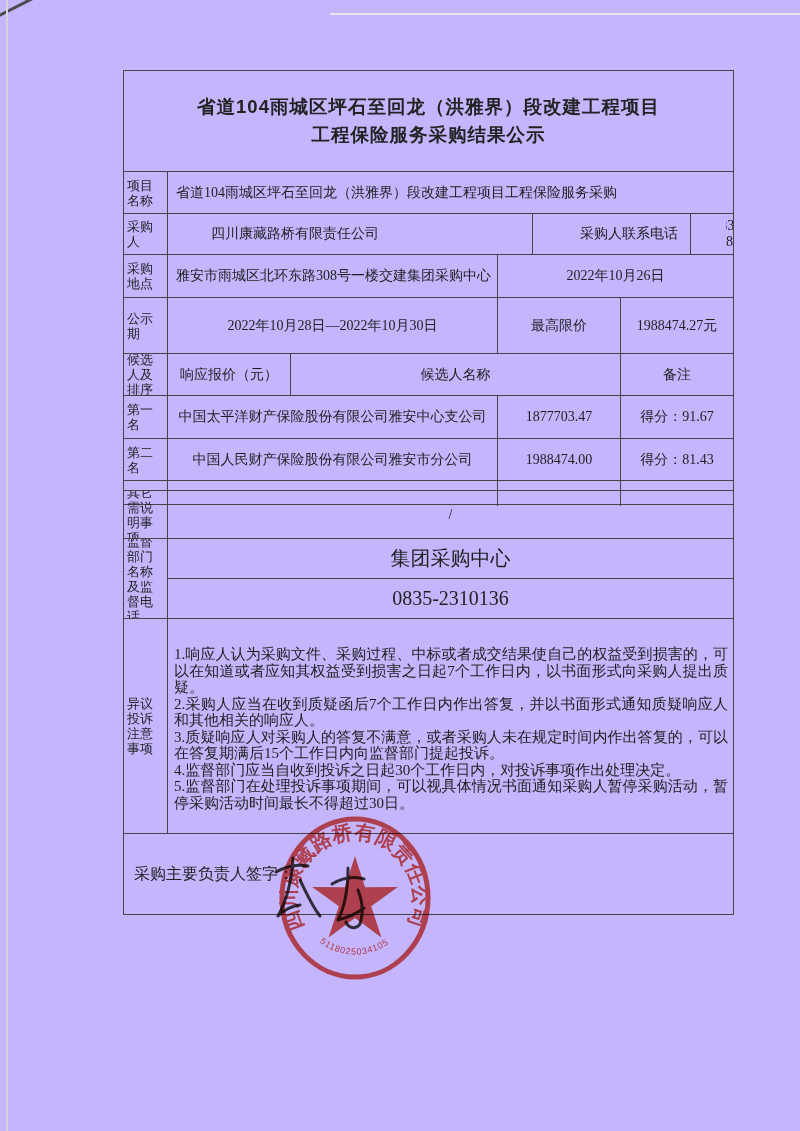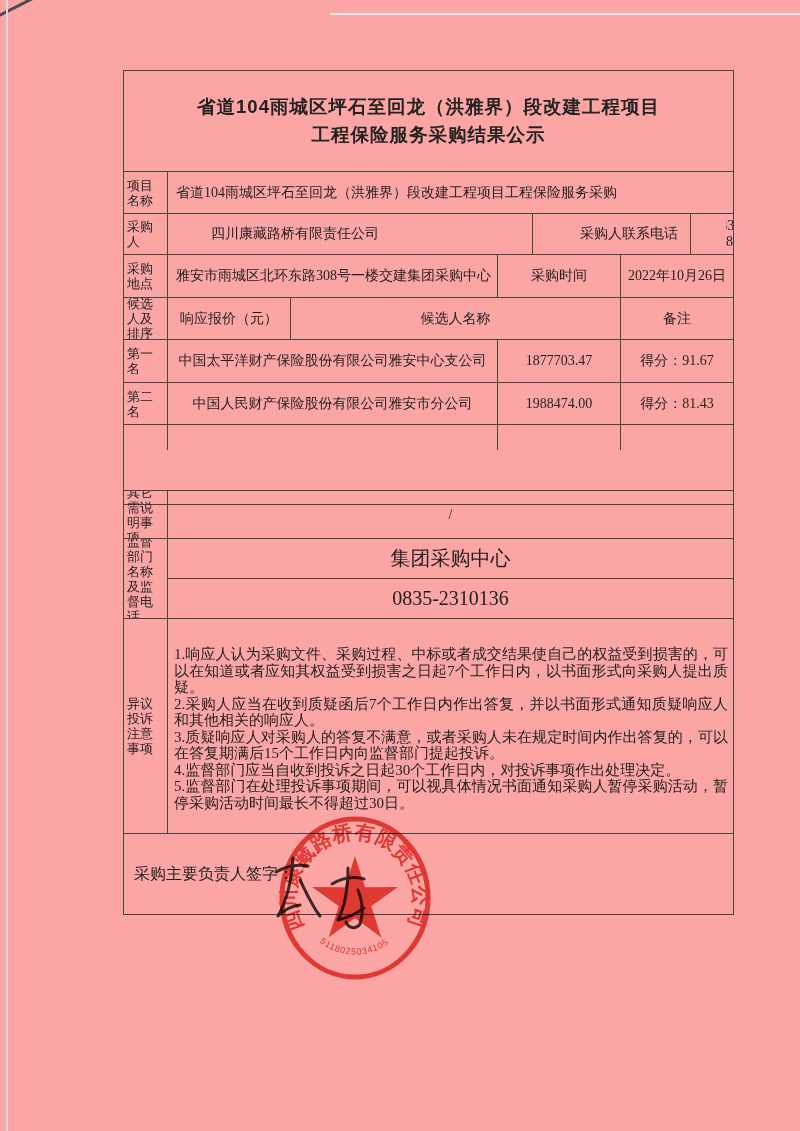--- a/index.html
+++ b/index.html
@@ -4,21 +4,21 @@
 <style>
   * { margin:0; padding:0; box-sizing:border-box; }
   html,body { width:800px; height:1131px; }
   body {
     background:#f6f4f6;
     font-family:"Liberation Serif", serif;
     color:#1f1f1f;
     position:relative;
     overflow:hidden;
   }
-  .page { position:absolute; inset:0; background:#fca5a5; }
+  .page { position:absolute; inset:0; background:#c4b5fd; }
 
   
   .scan-corner-line {
     position:absolute; left:-6px; top:6px; width:42px; height:0;
     border-top:3px solid #4a4a50; transform:rotate(-27deg);
   }
   .scan-left-line {
     position:absolute; left:6px; top:0; width:2px; height:1131px;
     background:#d6d3da;
   }
@@ -106,24 +106,29 @@
     <div class="row h-41">
       <div class="cell c-label">采购人</div>
       <div class="cell c-main fs14 pad-l">四川康藏路桥有限责任公司</div>
       <div class="cell c-sub fs14">采购人联系电话</div>
       <div class="cell c-last fs14">0835-2618739</div>
     </div>
 
     <div class="row h-43">
       <div class="cell c-label">采购地点</div>
       <div class="cell c-main fs14 pad-l">雅安市雨城区北环东路308号一楼交建集团采购中心</div>
-      <div class="cell c-sub fs14">采购时间</div>
       <div class="cell c-last fs14">2022年10月26日</div>
     </div>
 
+    <div class="row h-56">
+      <div class="cell c-label">公示期</div>
+      <div class="cell c-main fs14 center">2022年10月28日—2022年10月30日</div>
+      <div class="cell c-sub fs14">最高限价</div>
+      <div class="cell c-last fs14">1988474.27元</div>
+    </div>
 
     <div class="row h-42">
       <div class="cell c-label">候选人及排序</div>
       <div class="cell c-sub fs14">响应报价（元）</div>
       <div class="cell c-main fs14 center">候选人名称</div>
       <div class="cell c-last fs14">备注</div>
     </div>
 
     <div class="row h-43">
       <div class="cell c-label" style="justify-content:center;">第一名</div>

